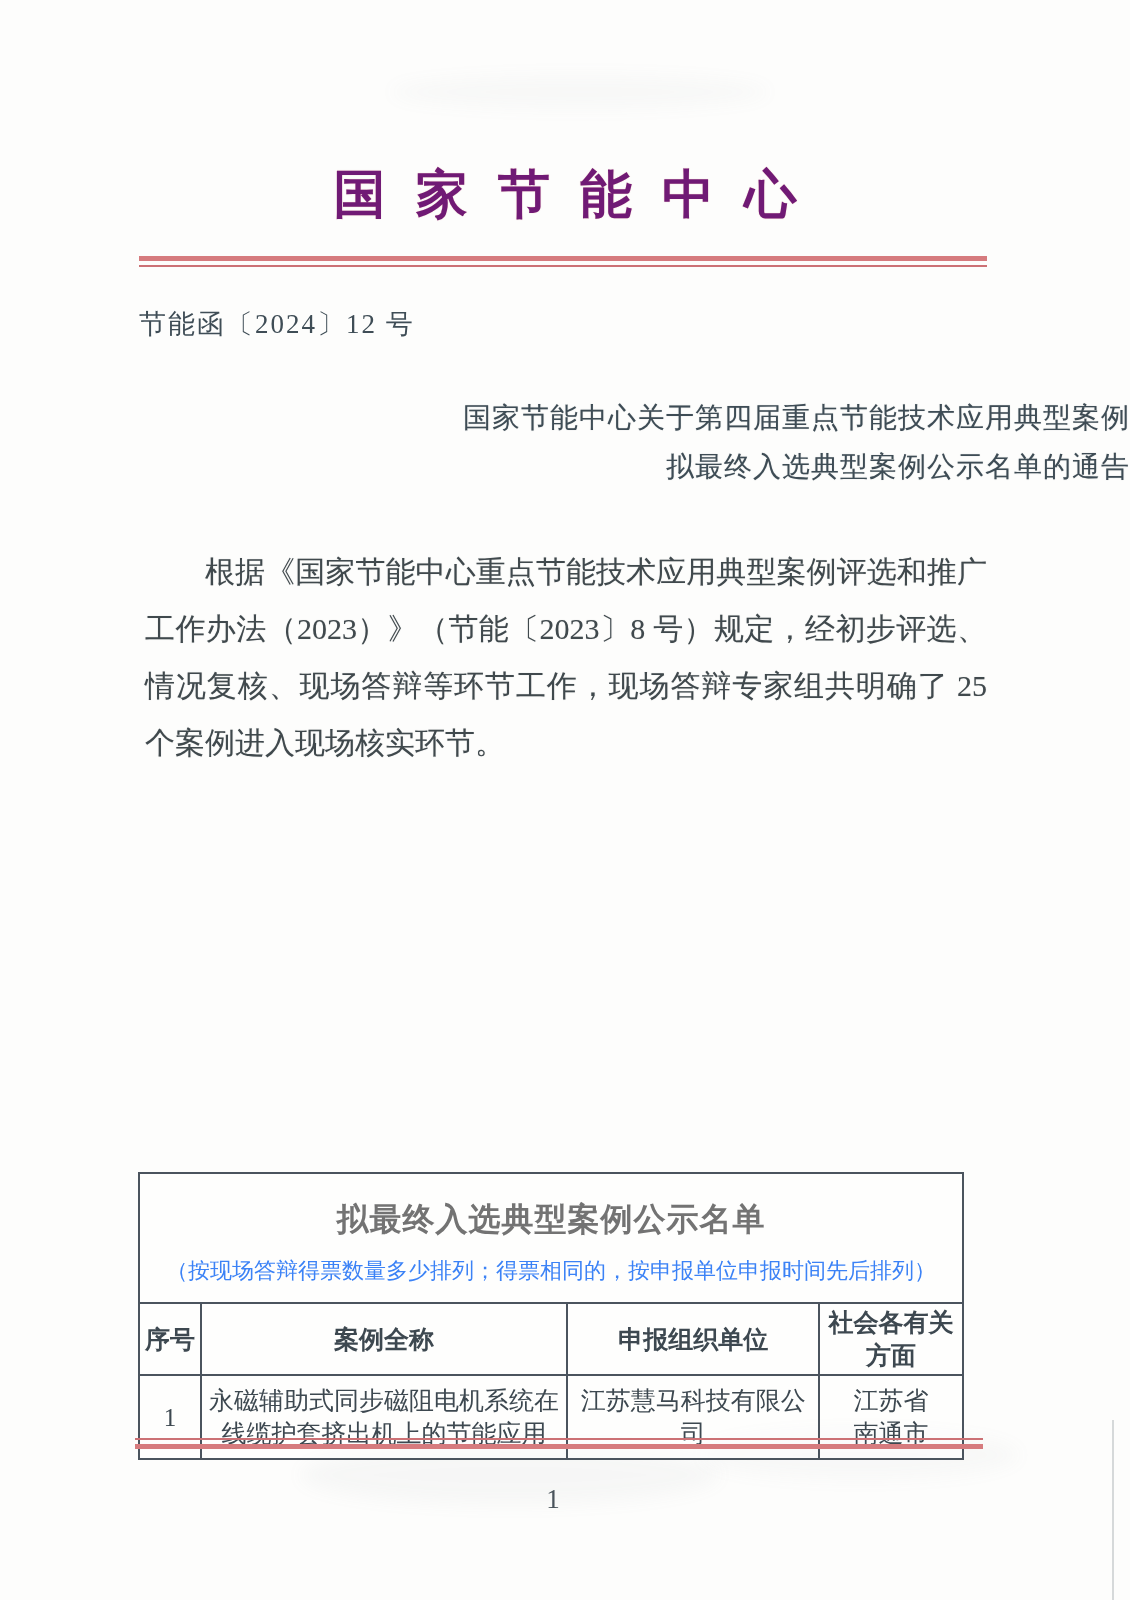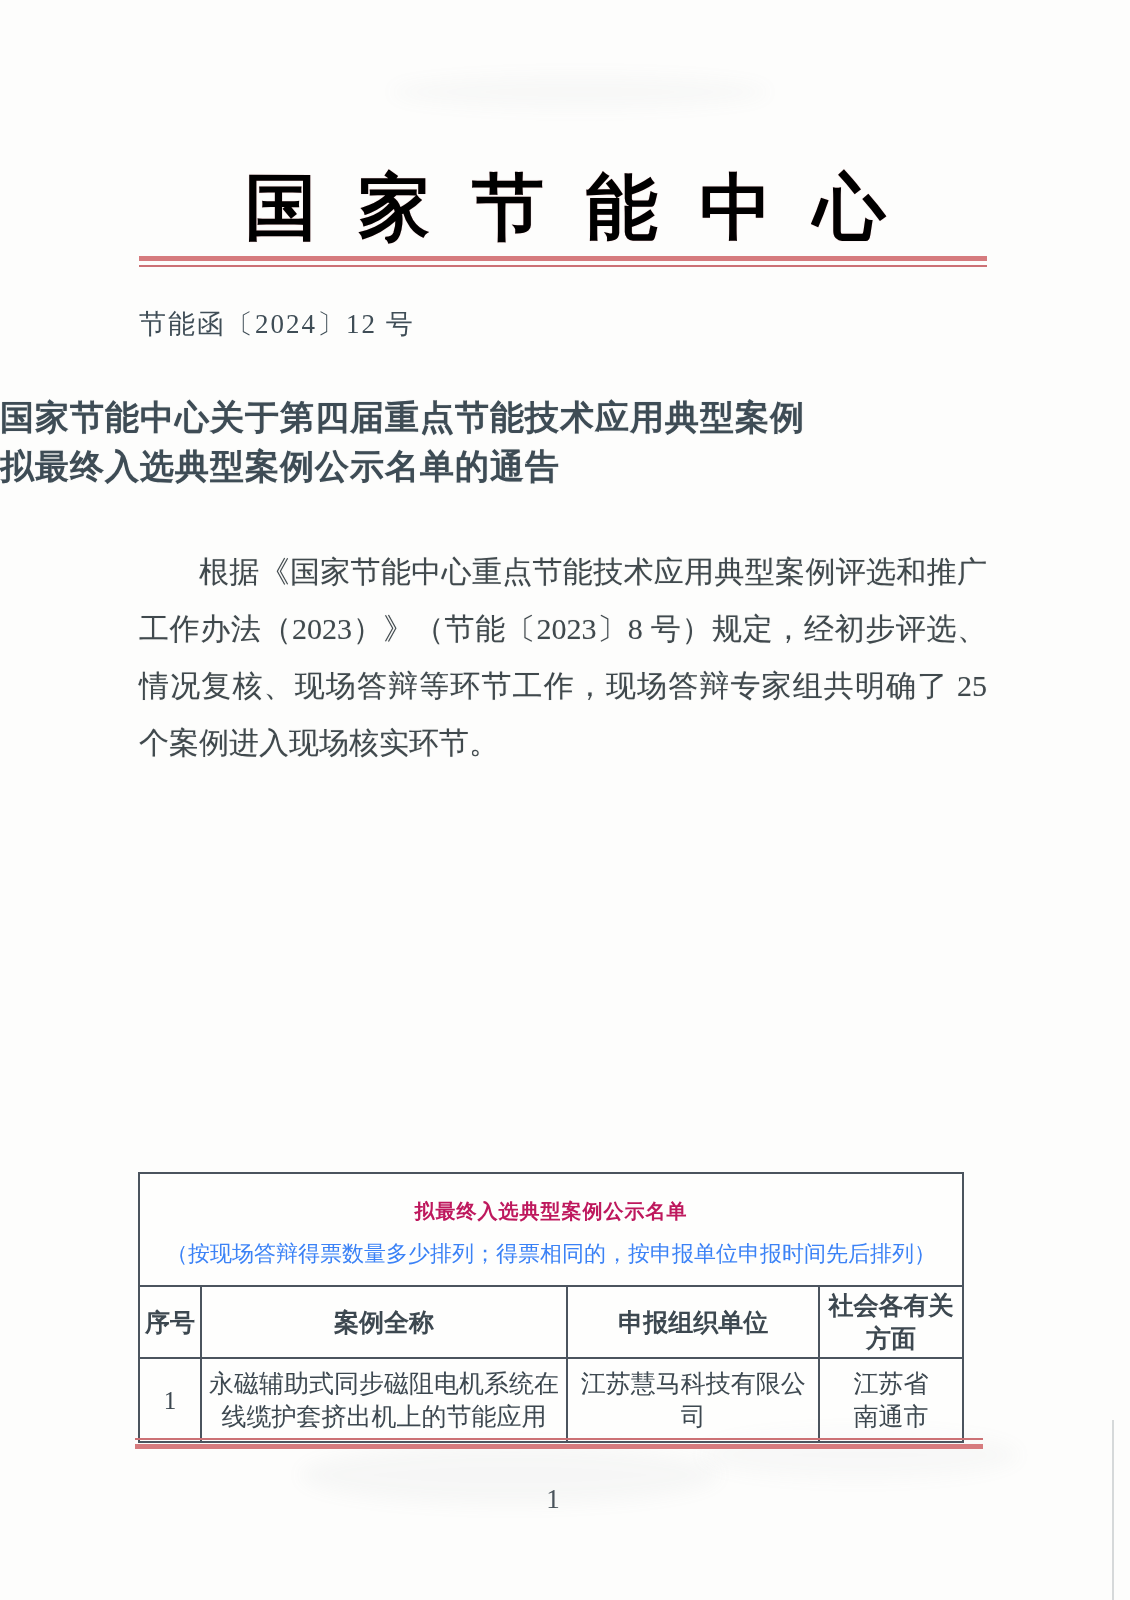--- a/index.html
+++ b/index.html
@@ -19,67 +19,67 @@
   .smudge-bottom-1 { left:300px; top:1445px; width:420px; height:60px; opacity:.055; }
   .smudge-bottom-2 { left:700px; top:1430px; width:320px; height:50px; opacity:.045; }
   .scan-edge { position:absolute; right:16px; top:1420px; width:2px; height:180px; background:#a7adb2; opacity:.45; }
 
   
   .org-name {
     position:absolute; top:160px; left:0; width:100%;
     text-align:center;
   }
   .org-name span{
-    font-size:72px; font-weight:bold; color:#000000;
+    font-size:52px; font-weight:bold; color:#701a75;
     letter-spacing:0.58em; margin-right:-0.58em;
     text-shadow:0 0 1px rgba(208,87,90,.45);
     white-space:nowrap;
   }
   .red-rule { position:absolute; left:139px; top:256px; width:848px; }
   .red-rule .thick { height:5px; background:#d67b7e; }
   .red-rule .thin  { height:2px; background:#cc7175; margin-top:4px; }
 
   .doc-number {
     position:absolute; top:306px; left:139px; width:848px;
     text-align:left; font-size:27px; color:#3f4d56; letter-spacing:2px;
   }
 
   
   .notice-title {
     position:absolute; top:393px; left:0; width:100%;
-    text-align:left; font-weight:bold;
-    font-size:34px; line-height:49px; color:#3e4c55;
+    text-align:right; font-weight:normal;
+    font-size:28px; line-height:49px; color:#3e4c55;
     letter-spacing:1px;
     text-shadow:0 0 1px rgba(62,76,85,.35);
   }
 
   
   .body-text {
     position:absolute; top:543px; left:139px; width:848px;
     font-size:30px; line-height:57px;
     text-align:justify; text-justify:inter-ideograph;
     color:#40494d;
     text-shadow:0 0 1px rgba(64,73,77,.28);
   }
   .body-text p { margin:0; }
-  .body-text p.indent { text-indent:2em; }
+  .body-text p.indent { text-indent:2em;margin-left:6px; }
 
   
   .notice-table {
     position:absolute; top:1172px; left:138px; width:826px;
     border:2px solid #4b545e;
     color:#3d4850;
     box-sizing:border-box;
     background:rgba(255,255,255,.4);
   }
   .table-head {
     text-align:center; padding:24px 10px 16px;
     border-bottom:2px solid #4b545e;
   }
-  .table-title { font-size:20px; font-weight:bold; letter-spacing:1px; color:#be185d; }
+  .table-title { font-size:32px; font-weight:bold; letter-spacing:1px; color:#737373; }
   .table-subtitle { font-size:22px; margin-top:14px; color:#3b82f6; }
   table.grid { width:100%; border-collapse:collapse; table-layout:fixed; }
   table.grid th, table.grid td {
     border:2px solid #4b545e;
     text-align:center; vertical-align:middle;
     padding:4px 4px;
     font-size:25px;
     overflow:hidden;
   }
   table.grid th { font-weight:bold; height:44px; padding:2px 2px; }

